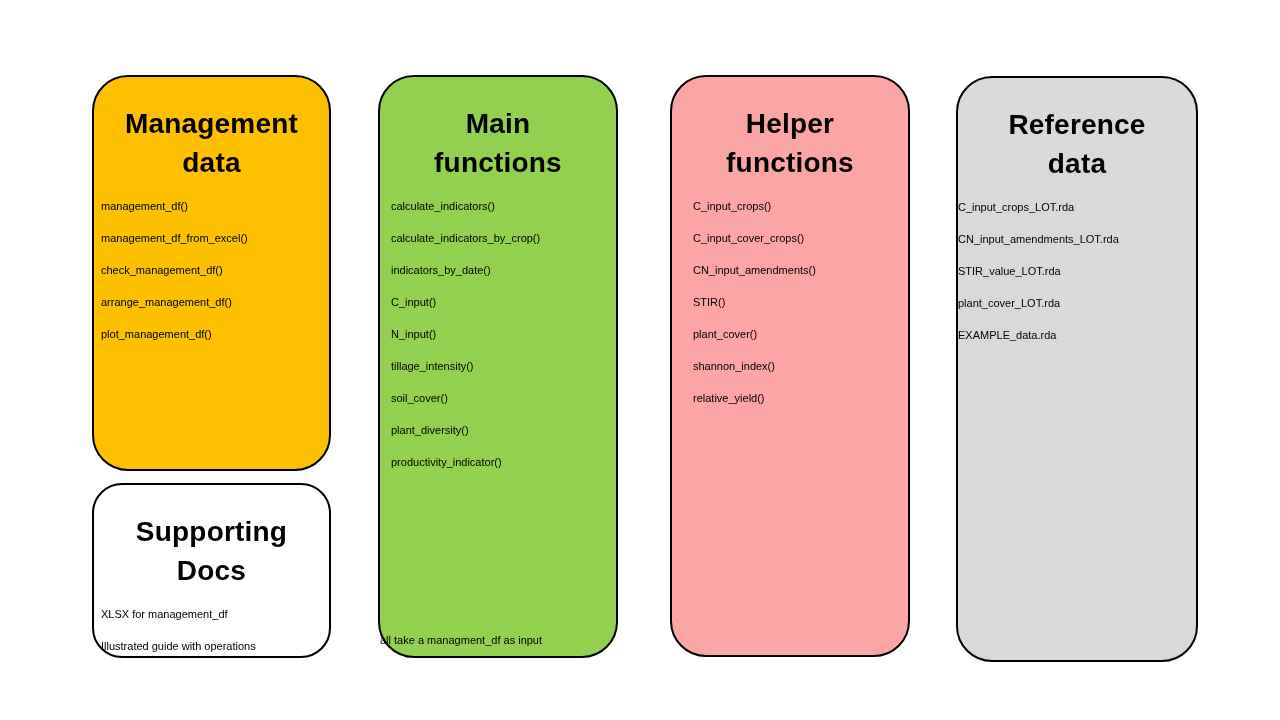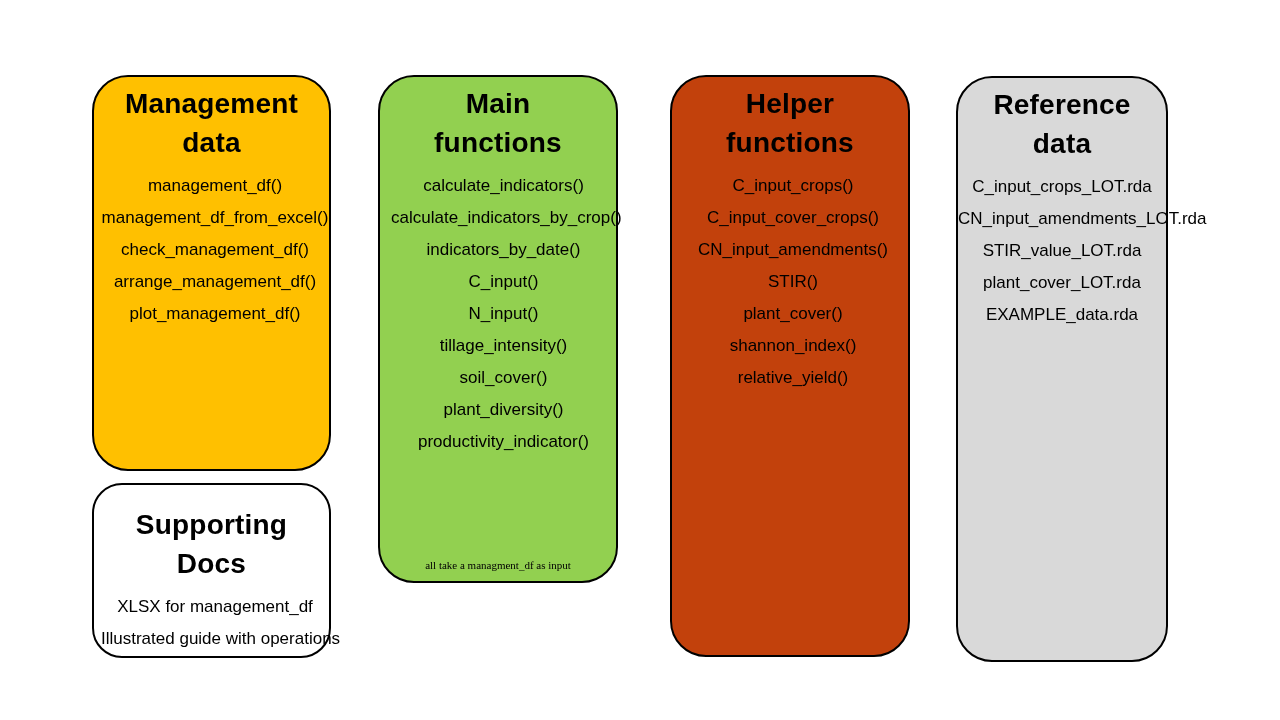--- a/index.html
+++ b/index.html
@@ -18,59 +18,56 @@
   }
   .card {
     position: absolute;
     box-sizing: border-box;
     border: 2.5px solid #000000;
     border-radius: 36px;
     background: #ffffff;
   }
   .card-title {
     margin: 0;
-    padding-top: 7px;
+    padding-top: 27px;
     text-align: center;
     font-size: 28px;
     line-height: 39px;
     font-weight: bold;
     white-space: pre-line;
     letter-spacing: 0.2px;
   }
   .item-list {
     margin-top: 8px;
   }
   .item {
     height: 32px;
     line-height: 32px;
-    font-size: 17px;
+    font-size: 11px;
     white-space: nowrap;
-    text-align: center;
   }
   .footnote {
     position: absolute;
     left: 0;
     right: 0;
     bottom: 10px;
-    text-align: center;
     font-size: 11px;
-    font-family: Liberation Serif, serif;
   }
   
   .card-management { left: 92px;  top: 75px;  width: 239px; height: 396px; }
   .card-supporting { left: 92px;  top: 483px; width: 239px; height: 175px; border-radius: 30px; }
-  .card-main       { left: 378px; top: 75px;  width: 240px; height: 508px; }
+  .card-main       { left: 378px; top: 75px;  width: 240px; height: 583px; }
   .card-helper     { left: 670px; top: 75px;  width: 240px; height: 582px; }
-  .card-reference  { left: 956px; top: 76px;  width: 212px; height: 586px; }
+  .card-reference  { left: 956px; top: 76px;  width: 242px; height: 586px; }
   
   .card-management .item, .card-supporting .item { padding-left: 7px; }
   .card-main .item      { padding-left: 11px; }
-  .card-helper .item    { padding-left: 6px; }
+  .card-helper .item    { padding-left: 21px; }
   .card-reference .item { }
-  .card-supporting .card-title { padding-top: 20px; }
+  .card-supporting .card-title { padding-top: 27px; }
 </style>
 </head>
 <body>
 
 <div class="canvas">
 
   <section class="card card-management" style="background-color: rgb(255, 192, 0);">
     <h2 class="card-title">Management
 data</h2>
     <div class="item-list">
@@ -101,21 +98,21 @@
       <div class="item">C_input()</div>
       <div class="item">N_input()</div>
       <div class="item">tillage_intensity()</div>
       <div class="item">soil_cover()</div>
       <div class="item">plant_diversity()</div>
       <div class="item">productivity_indicator()</div>
     </div>
     <div class="footnote">all take a managment_df as input</div>
   </section>
 
-  <section class="card card-helper" style="background-color: #c2410c;">
+  <section class="card card-helper" style="background-color: #fca5a5;">
     <h2 class="card-title">Helper
 functions</h2>
     <div class="item-list">
       <div class="item">C_input_crops()</div>
       <div class="item">C_input_cover_crops()</div>
       <div class="item">CN_input_amendments()</div>
       <div class="item">STIR()</div>
       <div class="item">plant_cover()</div>
       <div class="item">shannon_index()</div>
       <div class="item">relative_yield()</div>

